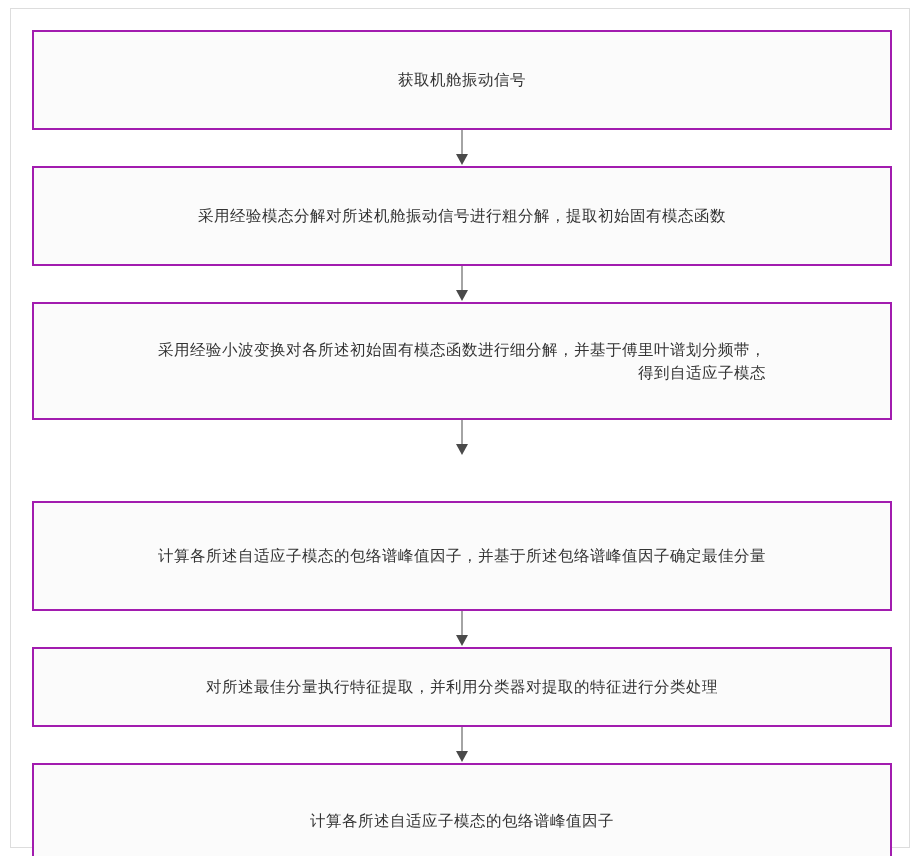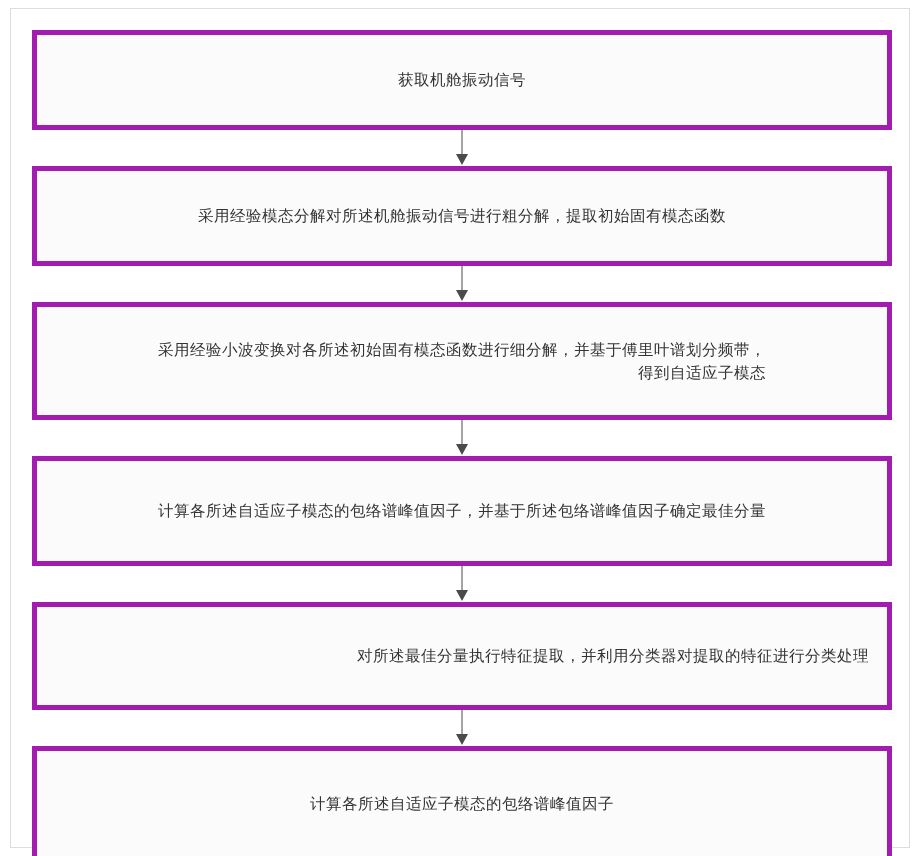--- a/index.html
+++ b/index.html
@@ -30,41 +30,41 @@
   }
   .steps {
     position: absolute;
     left: 32px;
     top: 30px;
     width: 860px;
     display: flex;
     flex-direction: column;
   }
   .step-box {
-    border: 5px solid #a21caf;
+    border: 2px solid #a21caf;
     background: #fbfbfb;
     box-sizing: border-box;
     display: flex;
     align-items: center;
     justify-content: center;
     text-align: center;
     padding: 6px 18px;
   }
   .step-text {
     font-size: 15.5px;
     line-height: 1.5;
     letter-spacing: 0.5px;
     color: #333333;
     white-space: pre-line;
   }
   .h1 { height: 100px; }
   .h2 { height: 100px; }
   .h3 { height: 118px; text-align: right; }
-  .h4 { height: 110px; }
-  .h5 { height: 108px; justify-content: flex-end; }
+  .h4 { height: 110px; margin-top: 45px; }
+  .h5 { height: 80px; }
   .h6 { height: 116px; }
 
   .connector {
     position: relative;
     height: 36px;
     width: 100%;
   }
   .connector .line {
     position: absolute;
     left: 50%;

